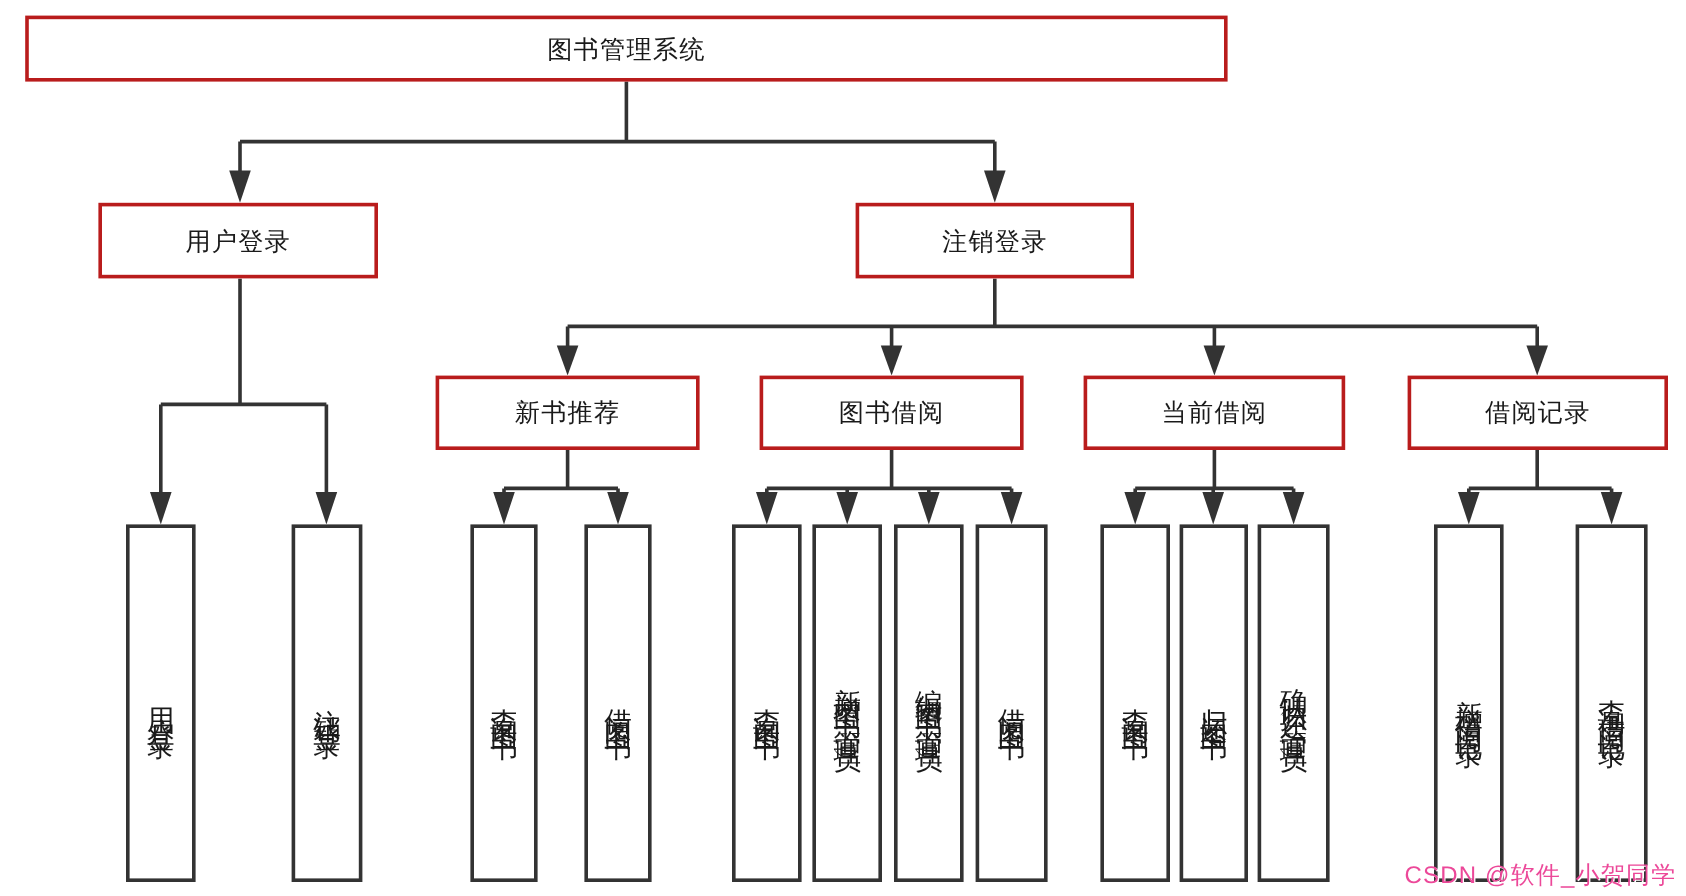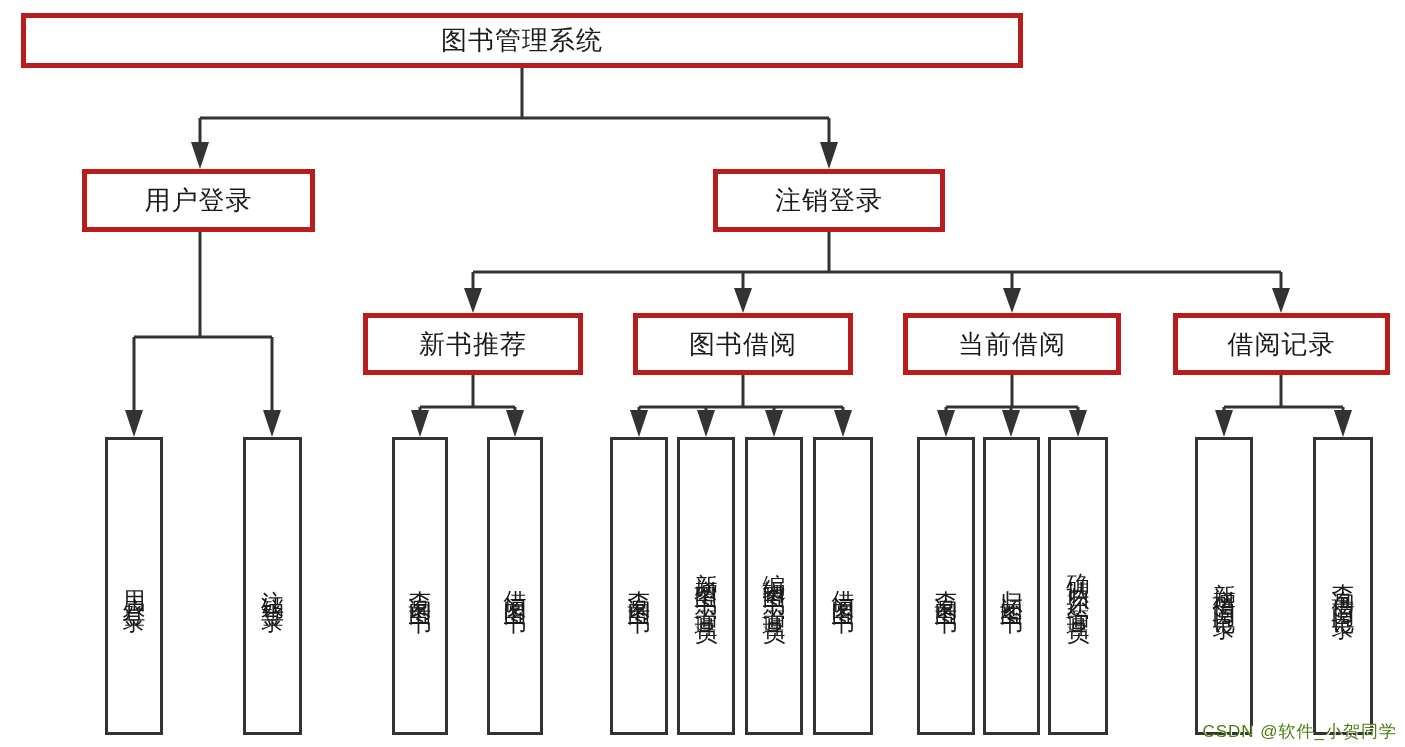--- a/index.html
+++ b/index.html
@@ -18,27 +18,27 @@
   .connectors {
     position: absolute;
     left: 0;
     top: 0;
     width: 1405px;
     height: 747px;
   }
   .box {
     position: absolute;
     box-sizing: border-box;
-    border: 5px solid #b91c1c;
+    border: 3px solid #b91c1c;
     background: #ffffff;
     display: flex;
     align-items: center;
     justify-content: center;
     color: #1a1a1a;
-    font-size: 26px;
+    font-size: 21px;
     letter-spacing: 1px;
     white-space: nowrap;
   }
   .vbox {
     position: absolute;
     box-sizing: border-box;
     border: 3px solid #333333;
     background: #ffffff;
     display: flex;
     align-items: center;
@@ -71,22 +71,22 @@
   .n-c4 { left: 813px;  top: 437px; width: 60px; height: 298px; }
   .n-d1 { left: 917px;  top: 437px; width: 58px; height: 298px; }
   .n-d2 { left: 983px;  top: 437px; width: 57px; height: 298px; }
   .n-d3 { left: 1048px; top: 437px; width: 60px; height: 298px; }
   .n-e1 { left: 1195px; top: 437px; width: 58px; height: 298px; }
   .n-e2 { left: 1313px; top: 437px; width: 60px; height: 298px; }
   .watermark {
     position: absolute;
     right: 8px;
     bottom: 4px;
-    color: #4d7c0f;
-    font-size: 17px;
+    color: #ec4899;
+    font-size: 20px;
     letter-spacing: 1px;
     text-shadow: 1px 1px 0 #ffffff;
     white-space: nowrap;
   }
 </style>
 </head>
 <body>
 
 <div class="canvas">
 

